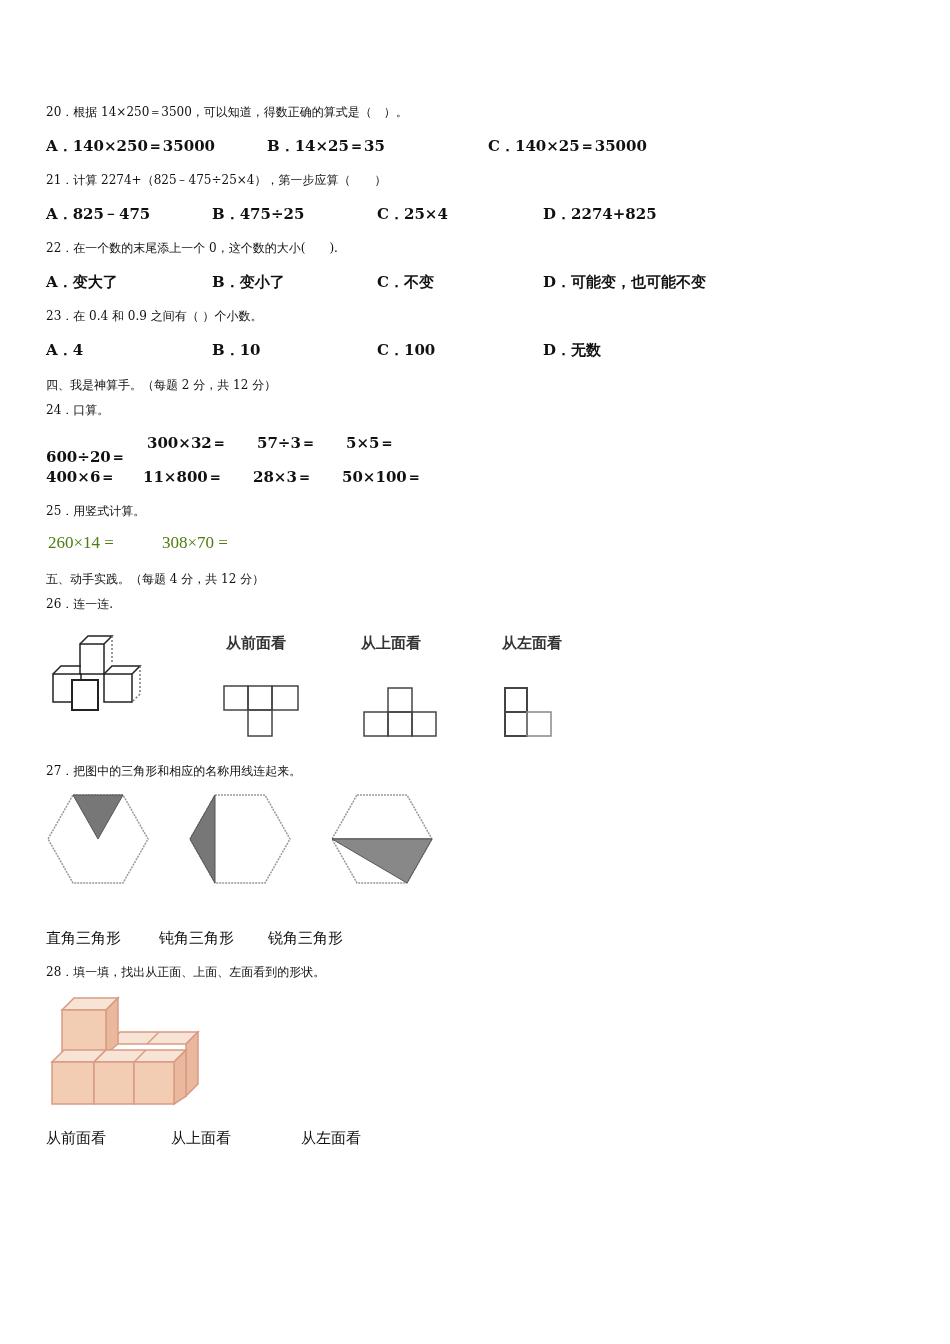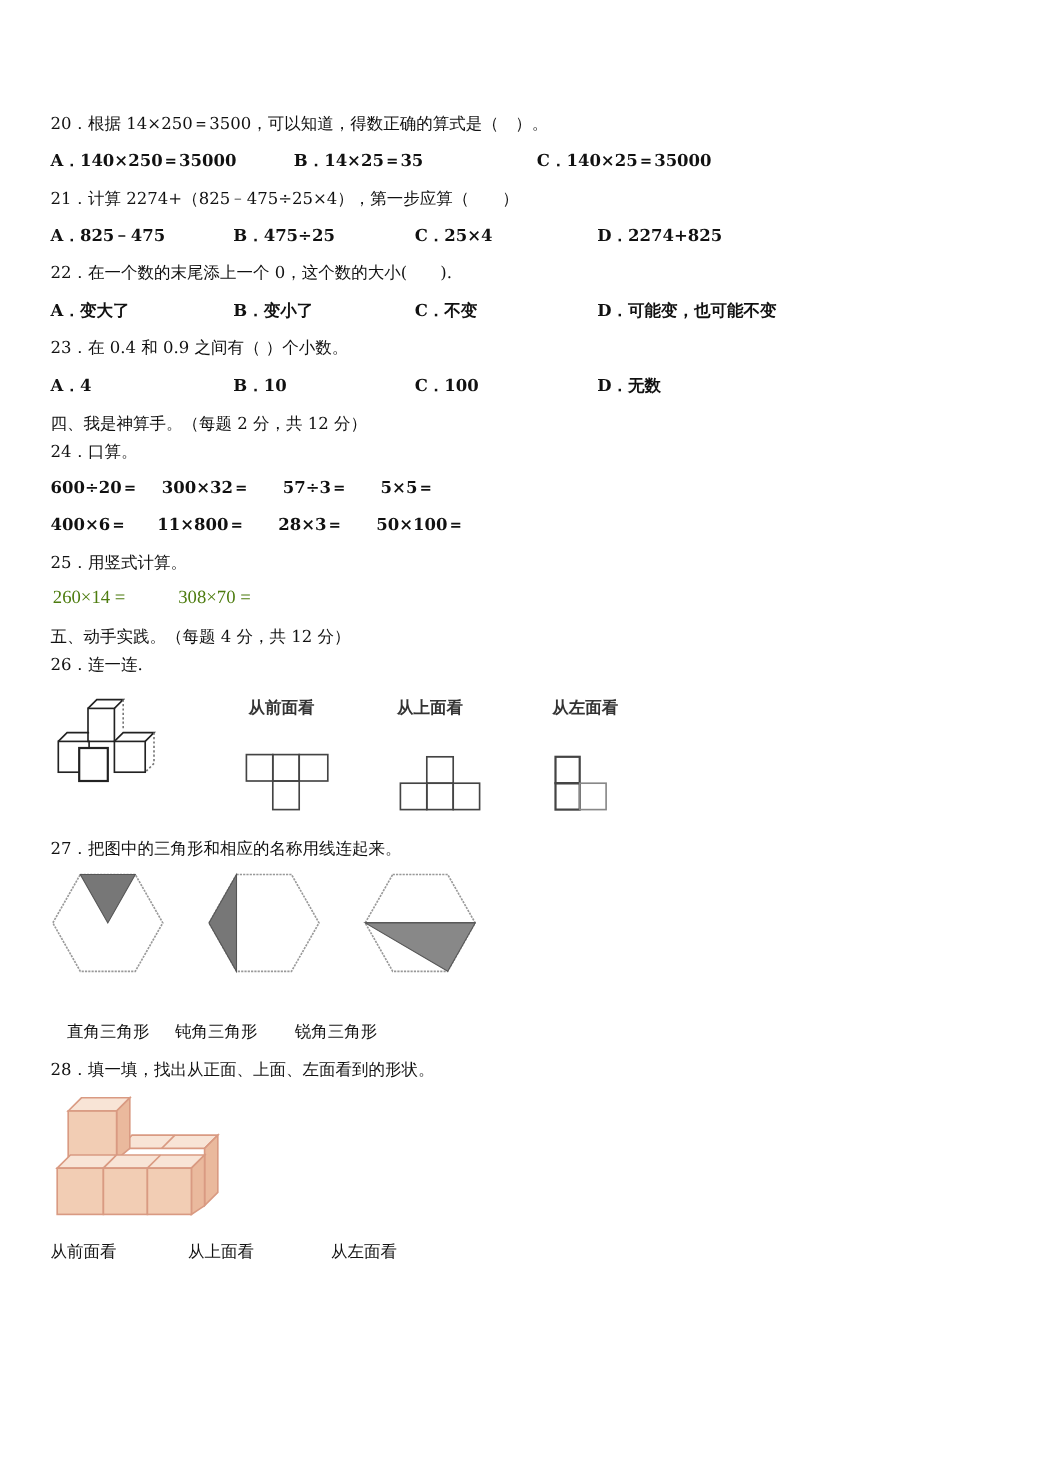--- a/index.html
+++ b/index.html
@@ -1,18 +1,18 @@
 <!DOCTYPE html>
 <html><head>
 <meta charset="utf-8">
 <style>
   html, body { margin: 0; padding: 0; background: #ffffff; }
   body { width: 950px; height: 1344px; position: relative; overflow: hidden;
          font-family: "DejaVu Serif", "Liberation Serif", serif; color: #111; }
-  .line { position: absolute; left: 46px; font-size: 15px; white-space: nowrap; line-height: 20px; }
+  .line { position: absolute; left: 46px; font-size: 12px; white-space: nowrap; line-height: 20px; }
   .opt { position: absolute; font-size: 15px; white-space: nowrap; line-height: 20px; font-weight: bold; }
   .calc { position: absolute; font-size: 15px; font-weight: bold; white-space: nowrap; line-height: 20px; }
   .light { position: absolute; font-size: 17px; color: #4d7c0f; font-family: "Liberation Serif", serif; white-space: nowrap; }
   .fig { position: absolute; }
   .view-label { position: absolute; font-size: 15px; font-weight: bold; color: #333; white-space: nowrap; }
   .tri-label { position: absolute; font-size: 15px; white-space: nowrap; font-family: "DejaVu Sans", sans-serif; }
 </style>
 </head>
 <body>
 
@@ -34,21 +34,21 @@
 <div class="opt" style="left:543px; top:272px;">D．可能变，也可能不变</div>
 
 <div class="line" style="top:306px;">23．在 0.4 和 0.9 之间有（ ）个小数。</div>
 <div class="opt" style="left:46px; top:340px;">A．4</div>
 <div class="opt" style="left:212px; top:340px;">B．10</div>
 <div class="opt" style="left:377px; top:340px;">C．100</div>
 <div class="opt" style="left:543px; top:340px;">D．无数</div>
 
 <div class="line" style="top:375px;">四、我是神算手。（每题 2 分，共 12 分）</div>
 <div class="line" style="top:400px;">24．口算。</div>
-<div class="calc" style="left:46px; top:433px;">600÷20＝</div>
+<div class="calc" style="left:46px; top:447px;">600÷20＝</div>
 <div class="calc" style="left:147px; top:433px;text-align:right;">300×32＝</div>
 <div class="calc" style="left:257px; top:433px;">57÷3＝</div>
 <div class="calc" style="left:346px; top:433px;">5×5＝</div>
 <div class="calc" style="left:46px; top:467px;">400×6＝</div>
 <div class="calc" style="left:143px; top:467px;">11×800＝</div>
 <div class="calc" style="left:253px; top:467px;">28×3＝</div>
 <div class="calc" style="left:342px; top:467px;">50×100＝</div>
 
 <div class="line" style="top:501px;">25．用竖式计算。</div>
 <div class="light" style="left:48px; top:533px;">260×14 =</div>
@@ -117,21 +117,21 @@
   <polygon points="27,2 77,2 102,46 77,90 27,90 2,46" fill="#fff" stroke="#999" stroke-width="1.5" stroke-dasharray="2,1"></polygon>
   <polygon points="27,2 27,90 2,46" fill="#777" stroke="#555" stroke-width="1"></polygon>
 </svg>
 
 <svg class="fig" style="left:330px; top:793px;" width="104" height="92" viewBox="0 0 104 92">
   <polygon points="27,2 77,2 102,46 77,90 27,90 2,46" fill="#fff" stroke="#999" stroke-width="1.5" stroke-dasharray="2,1"></polygon>
   <line x1="2" y1="46" x2="102" y2="46" stroke="#666" stroke-width="1.5"></line>
   <polygon points="2,46 102,46 77,90" fill="#888" stroke="#555" stroke-width="1"></polygon>
 </svg>
 
-<div class="tri-label" style="left:46px; top:929px;margin-left:15px;">直角三角形</div>
+<div class="tri-label" style="left:46px; top:929px;">直角三角形</div>
 <div class="tri-label" style="left:159px; top:929px;">钝角三角形</div>
 <div class="tri-label" style="left:268px; top:929px;">锐角三角形</div>
 
 <div class="line" style="top:962px;">28．填一填，找出从正面、上面、左面看到的形状。</div>
 
 <svg class="fig" style="left:48px; top:996px;" width="160" height="112" viewBox="0 0 160 112">
   <g stroke="#d99a82" stroke-width="1.5">
 
     <polygon points="60,48 72,36 150,36 138,48" fill="#f8e4d6"></polygon>
     <line x1="99" y1="48" x2="111" y2="36"></line>

